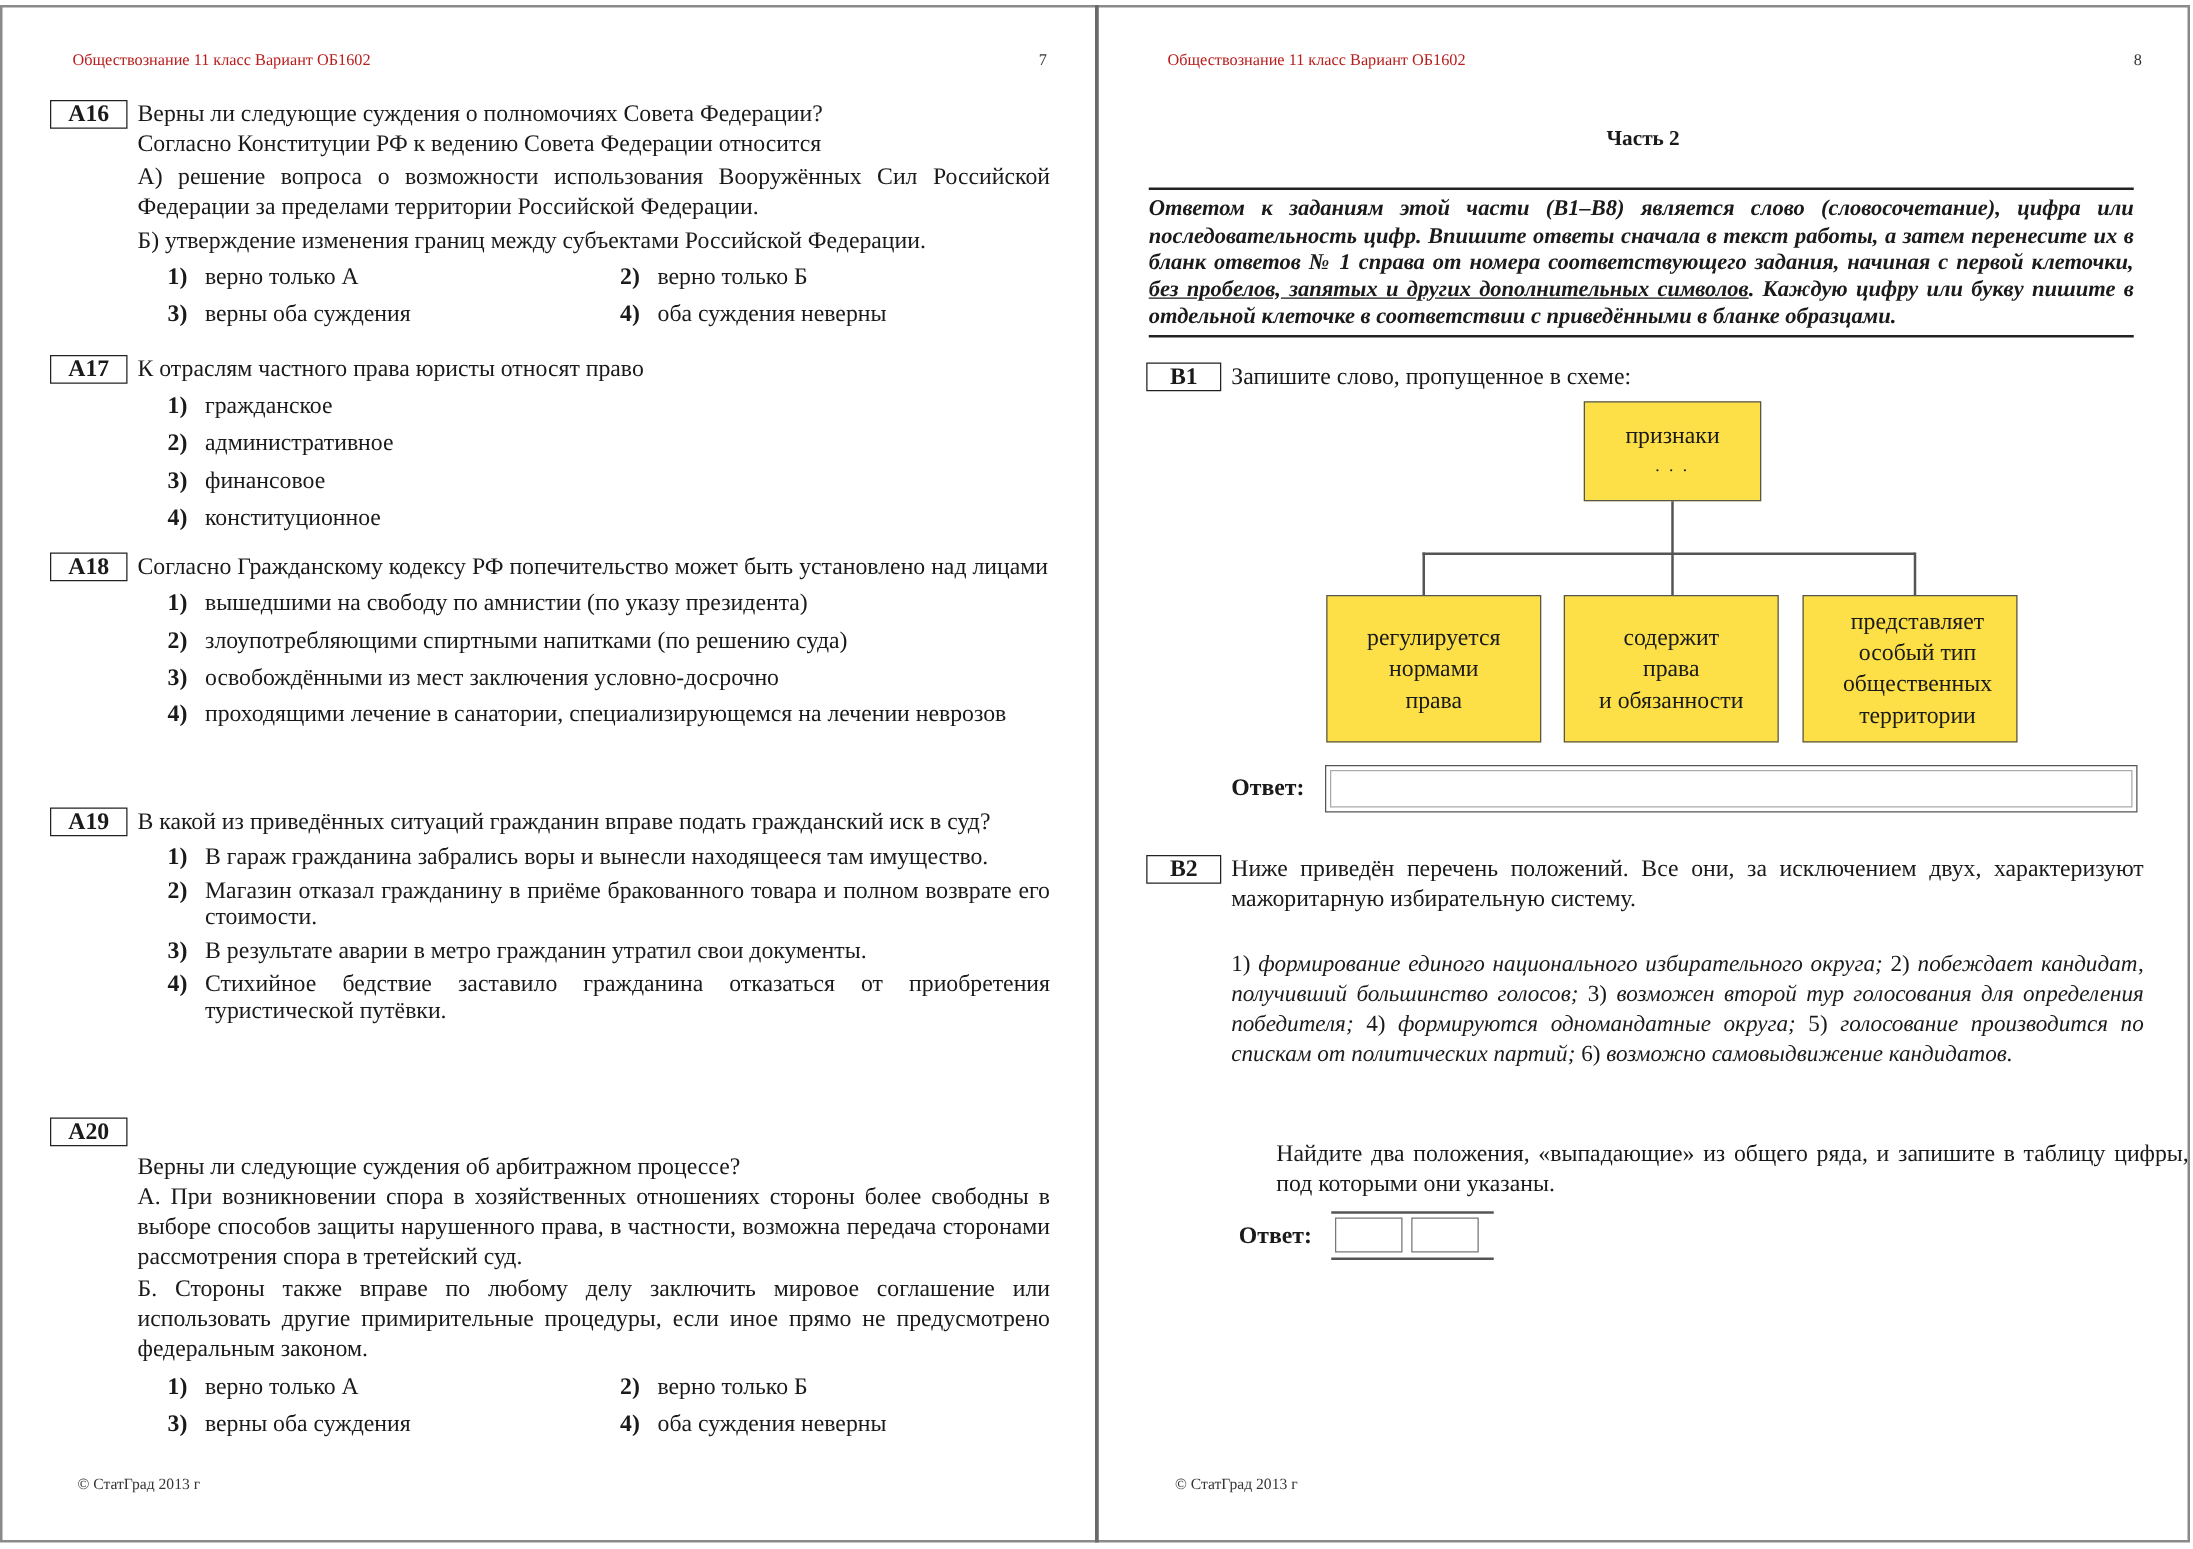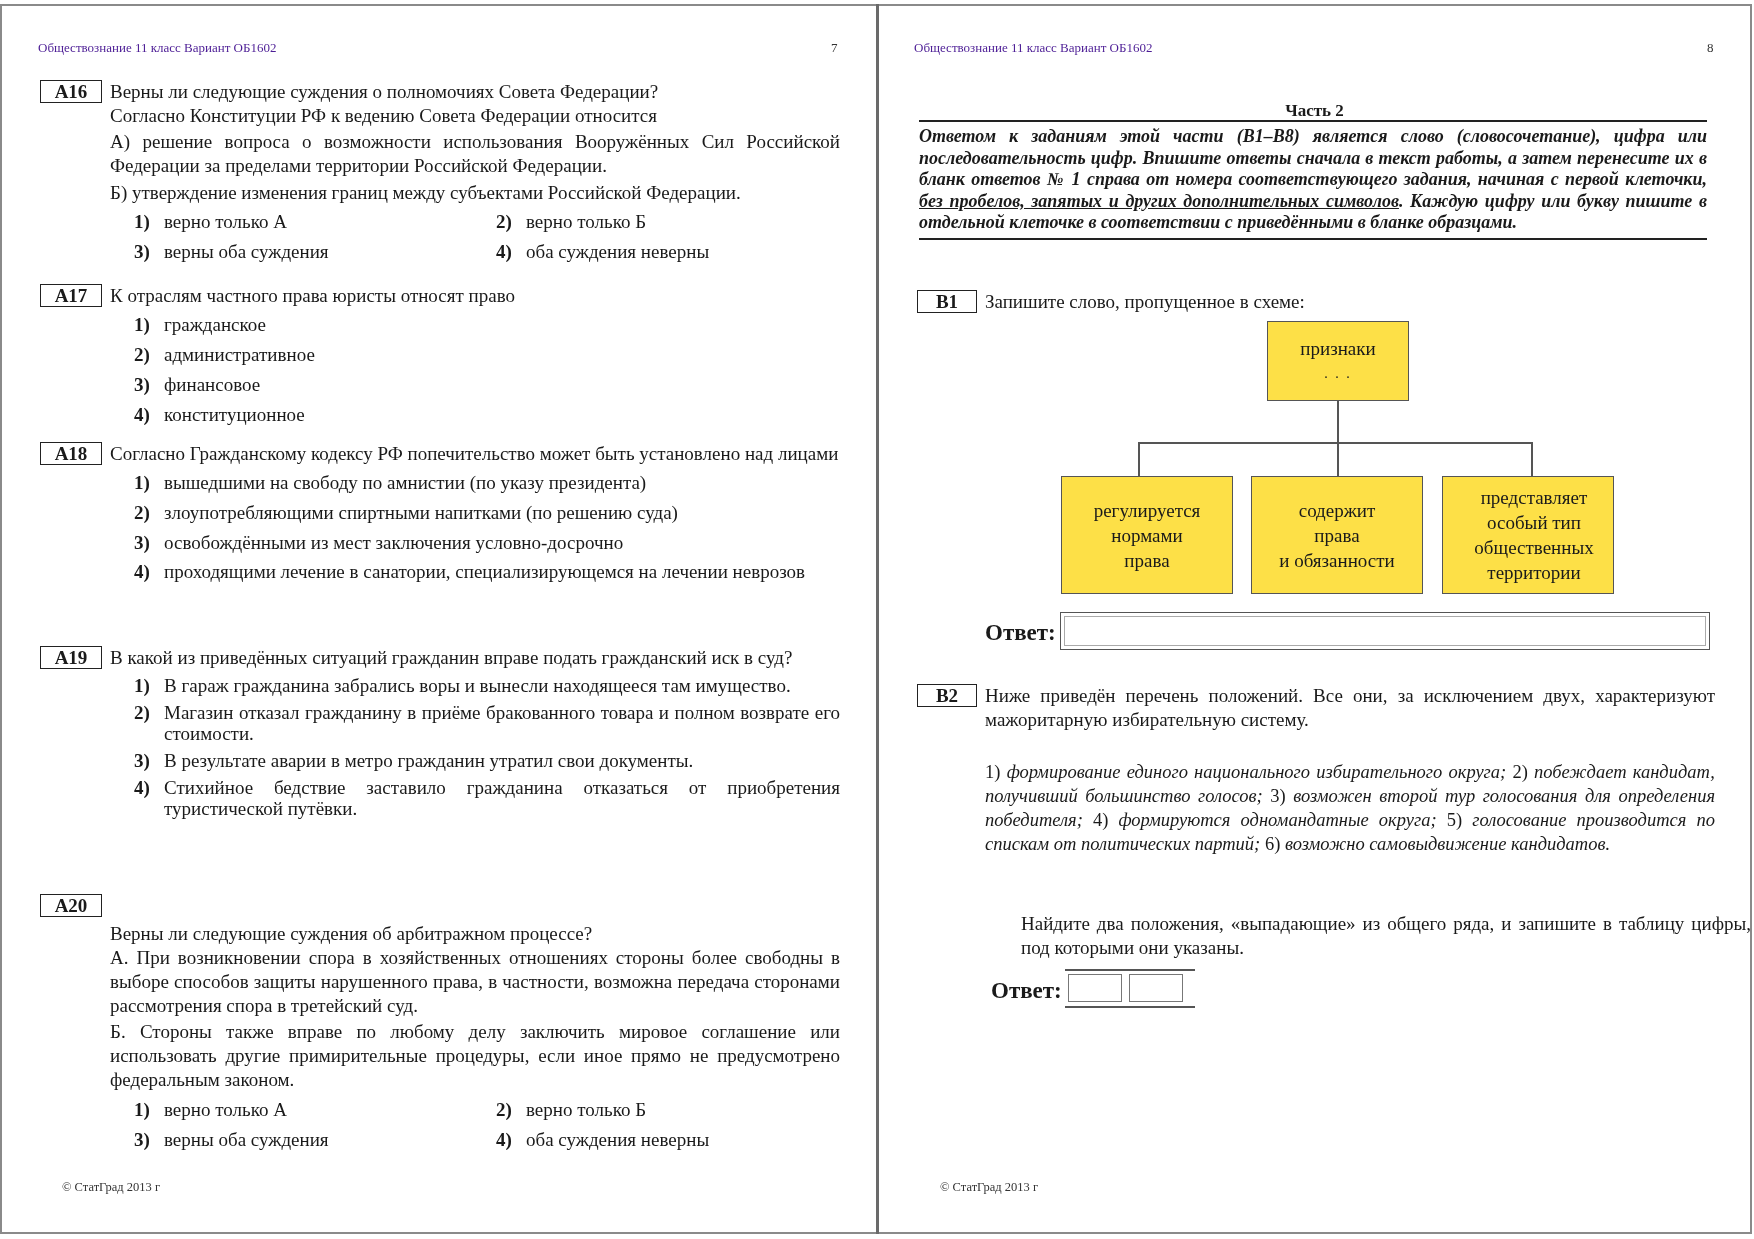--- a/index.html
+++ b/index.html
@@ -5,44 +5,44 @@
   html, body { margin: 0; padding: 0; background: #ffffff; }
   body { width: 1754px; height: 1239px; position: relative; overflow: hidden;
          font-family: "Liberation Serif", "DejaVu Serif", serif; color: #1a1a1a; }
   .frame { position: absolute; left: 0; top: 4px; width: 1752px; height: 1230px;
            border: 2px solid #8a8a8a; box-sizing: border-box; }
   .divider { position: absolute; left: 876px; top: 4px; width: 3px; height: 1230px; background: #6a6a6a; }
   .page { position: absolute; top: 6px; height: 1226px; }
   .page.left { left: 2px; width: 874px; }
   .page.right { left: 879px; width: 871px; }
 
-  .runhead { position: absolute; top: 34px; font-size: 13px; color: #4c1d95; }
+  .runhead { position: absolute; top: 34px; font-size: 13px; color: #b91c1c; margin-left: 20px; }
   .runhead.l { left: 36px; }
   .pnum { position: absolute; top: 34px; font-size: 13px; color: #333; }
   .footer { position: absolute; top: 1174px; font-size: 12.5px; color: #333; }
 
   .task { position: absolute; font-size: 19px; line-height: 24px; }
   .tlabel { position: absolute; left: 0; top: 0; width: 62px; height: 23px; border: 1.5px solid #222;
             box-sizing: border-box; font-weight: bold; text-align: center; line-height: 21px; font-size: 19px; }
   .tbody { position: absolute; left: 70px; top: 0; }
   .just { text-align: justify; text-align-last: left; }
   .opt { position: relative; padding-left: 30px; }
   .opt .n { position: absolute; left: 0; top: 0; font-weight: bold; }
   .grid2 { position: relative; }
   .grid2 .cell { position: absolute; }
 
   .part-title { position: absolute; top: 95px; left: 0; width: 100%; text-align: center; font-weight: bold; font-size: 17px; }
-  .instr { position: absolute; left: 40px; width: 788px; top: 114px; border-top: 2px solid #222; border-bottom: 2px solid #222;
+  .instr { position: absolute; left: 40px; width: 788px; top: 144px; border-top: 2px solid #222; border-bottom: 2px solid #222;
            padding: 4px 0; font-style: italic; font-weight: bold; font-size: 18px; line-height: 21.5px; text-align: justify; }
   .instr u { text-decoration: underline; }
 
   .dbox { position: absolute; border: 1.5px solid #555; box-sizing: border-box; background: #fde047;
           font-size: 19px; line-height: 25px; text-align: center; display: flex; flex-direction: column; justify-content: center; align-items: center; }
   .line { position: absolute; background: #555; }
-  .ans-label { position: absolute; font-weight: bold; font-size: 23px; }
+  .ans-label { position: absolute; font-weight: bold; font-size: 19px; }
   .ans-field { position: absolute; border: 1.5px solid #555; box-sizing: border-box; background: #fff; }
   .ans-field::after { content: ""; position: absolute; left: 3px; right: 3px; top: 3px; bottom: 3px; border: 1px solid #aaa; }
   .cellbox { position: absolute; border: 1.5px solid #777; box-sizing: border-box; background:#fff; }
 
   .it { font-style: italic; }
 </style>
 </head>
 <body>
 
 <div class="frame"></div>

